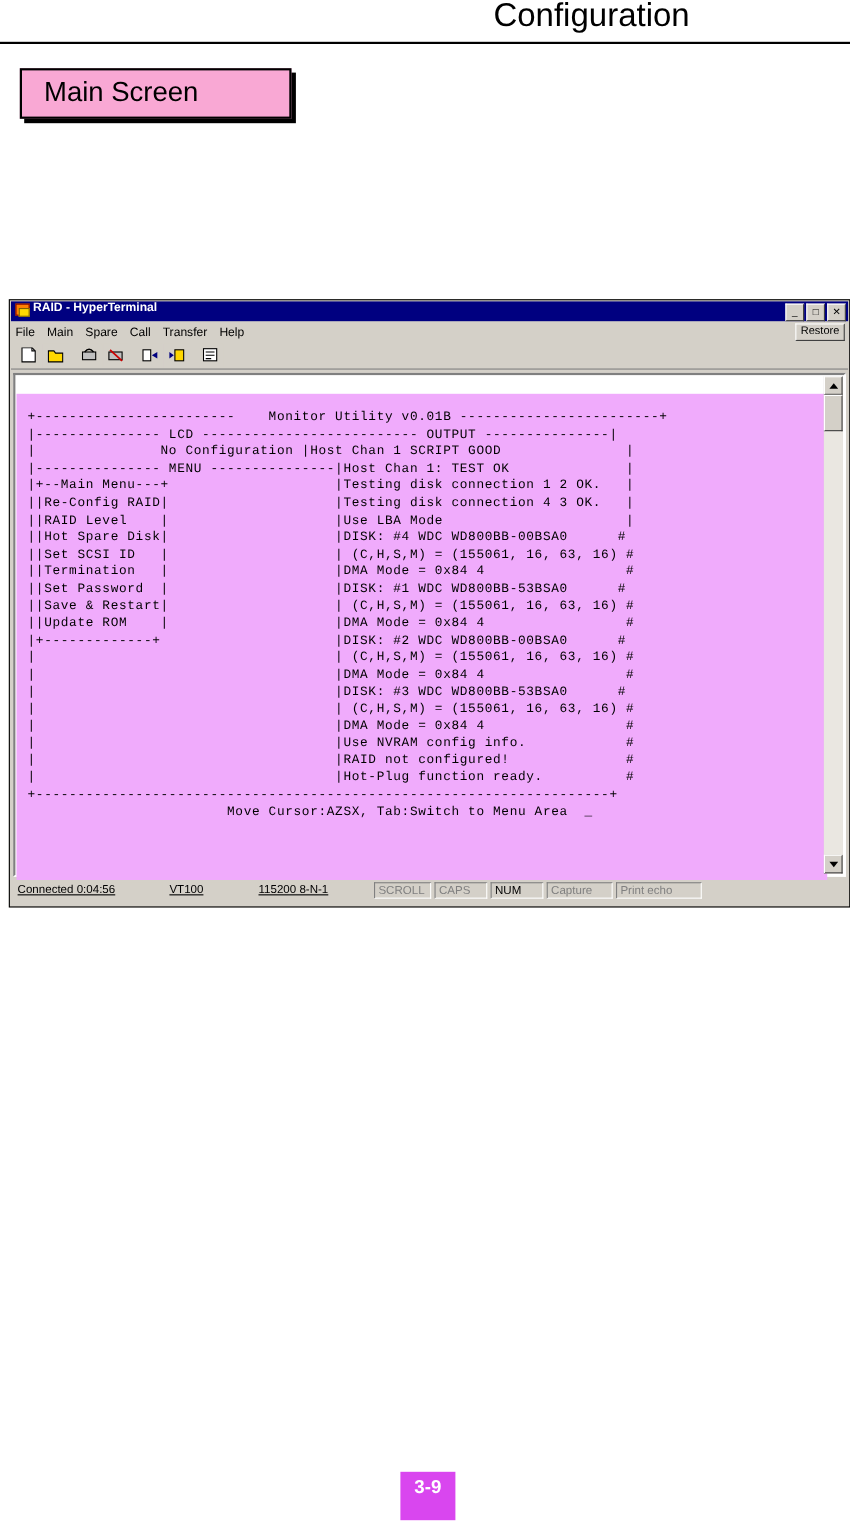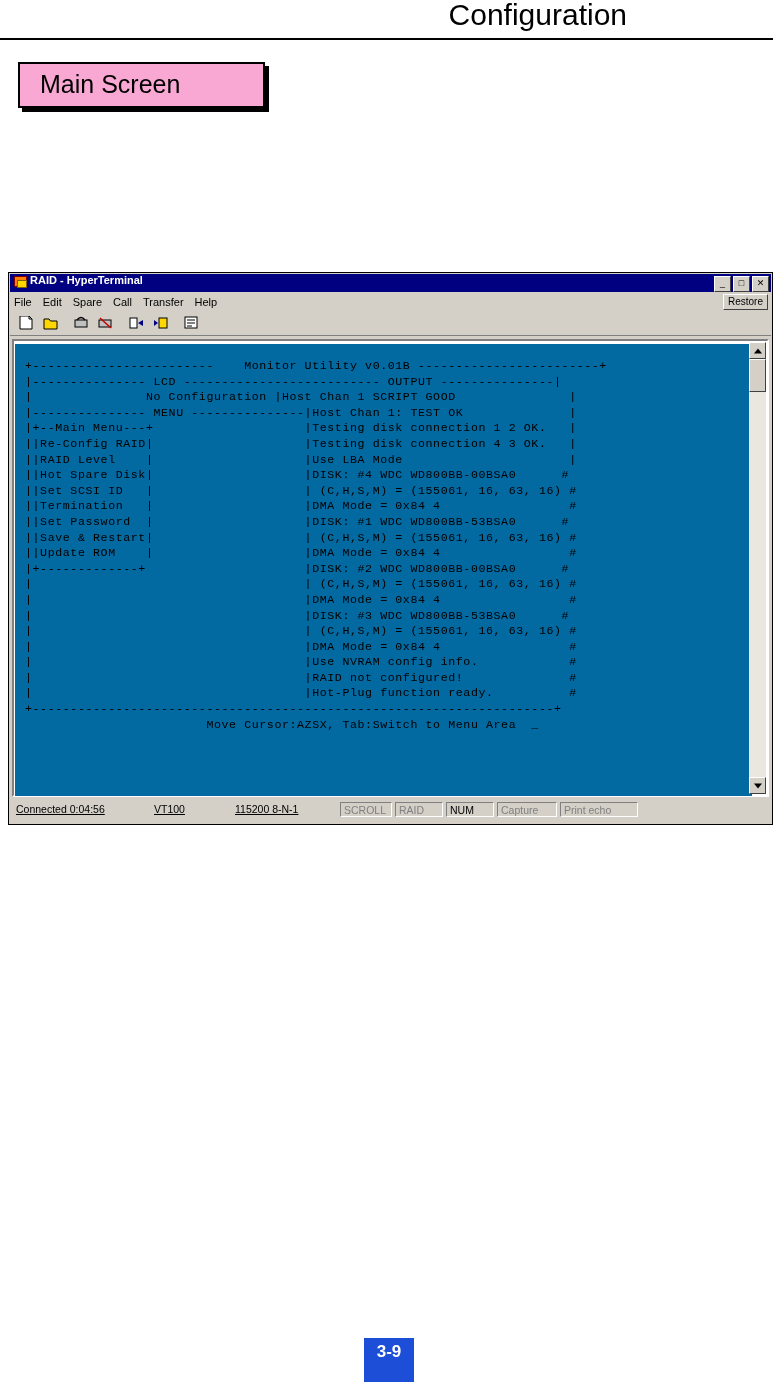--- a/index.html
+++ b/index.html
@@ -29,39 +29,39 @@
   .menu-bar{position:absolute;left:1px;top:20px;width:761px;height:17px;background:#d4d0c8;display:flex;align-items:center;padding-left:4px;box-sizing:border-box;}
   .menu-item{font-size:11px;color:#000;margin-right:11px;font-family:"Liberation Sans",sans-serif;}
   .restore-btn{position:absolute;right:3px;top:1px;height:14px;padding:0 4px;font-size:10px;line-height:14px;background:#d4d0c8;border:1px solid #fff;border-right-color:#404040;border-bottom-color:#404040;color:#000;}
 
   .tool-bar{position:absolute;left:1px;top:38px;width:761px;height:25px;background:#d4d0c8;display:flex;align-items:center;padding-left:5px;box-sizing:border-box;border-bottom:1px solid #808080;}
   .tool-btn{width:21px;height:20px;margin-right:1px;background:#d4d0c8;border:1px solid #d4d0c8;position:relative;}
   .tool-gap{width:7px;}
   .ti{position:absolute;left:3px;top:3px;width:15px;height:14px;}
 
   .term-body{position:absolute;left:3px;top:66px;width:757px;height:458px;background:#fff;border:2px solid #808080;border-right-color:#fff;border-bottom-color:#fff;box-sizing:border-box;}
-  .term-inner{position:absolute;left:1px;top:3px;width:737px;height:452px;background:#0369a1;overflow:hidden;}
+  .term-inner{position:absolute;left:1px;top:17px;width:737px;height:452px;background:#f0abfc;overflow:hidden;}
   pre.term-text{margin:0;position:absolute;left:10px;top:14px;font-family:"Liberation Mono",monospace;font-size:11.6px;line-height:15.6px;color:#000;white-space:pre;letter-spacing:0.6px;}
 
   .scroll-col{position:absolute;right:1px;top:1px;width:17px;height:452px;background:#d4d0c8;}
   .sc-btn{position:absolute;left:0;width:17px;height:17px;background:#d4d0c8;border:1px solid #fff;border-right-color:#404040;border-bottom-color:#404040;box-sizing:border-box;}
   .sc-up{top:0;} .sc-dn{bottom:0;}
   .sc-arrow{position:absolute;left:50%;top:50%;transform:translate(-50%,-50%);width:0;height:0;border-left:4px solid transparent;border-right:4px solid transparent;}
   .sc-up .sc-arrow{border-bottom:5px solid #000;}
   .sc-dn .sc-arrow{border-top:5px solid #000;}
   .sc-track{position:absolute;left:0;top:17px;width:17px;bottom:17px;background:#eae7e1;}
   .sc-thumb{position:absolute;left:0;top:0;width:17px;height:33px;background:#d4d0c8;border:1px solid #fff;border-right-color:#404040;border-bottom-color:#404040;box-sizing:border-box;}
 
   .status-bar{position:absolute;left:1px;top:527px;width:761px;height:19px;background:#d4d0c8;display:flex;align-items:center;}
   .sb-cell{height:15px;margin-left:3px;font-size:10.5px;line-height:15px;color:#000;border:1px solid #808080;border-right-color:#fff;border-bottom-color:#fff;box-sizing:border-box;padding:0 3px;background:#d4d0c8;}
   .sb-cell.dim{color:#808080;}
   .sb-plain{border:none;text-decoration:underline;}
 
   
-  .page-num-box{position:absolute;left:364px;top:1338px;width:50px;height:44px;background:#1d4ed8;}
+  .page-num-box{position:absolute;left:364px;top:1338px;width:50px;height:44px;background:#d946ef;}
   .page-num{position:absolute;left:0;top:4px;width:50px;text-align:center;color:#fff;font-size:17px;font-weight:bold;}
 </style>
 </head>
 <body>
 
 <div class="page-header">
   <div class="page-header-title">Configuration</div>
 </div>
 <div class="header-rule"></div>
 
@@ -80,21 +80,21 @@
       <span class="title-text">RAID - HyperTerminal</span>
       <span class="title-btns">
         <span class="tb">_</span>
         <span class="tb">□</span>
         <span class="tb">✕</span>
       </span>
     </div>
 
     <div class="menu-bar">
       <span class="menu-item">File</span>
-      <span class="menu-item">Edit</span>
+      <span class="menu-item">Main</span>
       <span class="menu-item">Spare</span>
       <span class="menu-item">Call</span>
       <span class="menu-item">Transfer</span>
       <span class="menu-item">Help</span>
       <span class="restore-btn">Restore</span>
     </div>
 
     <div class="tool-bar">
       <span class="tool-btn">
         <svg class="ti" viewBox="0 0 15 14">
@@ -182,21 +182,21 @@
             <span class="sc-arrow"></span>
           </div>
       </div>
     </div>
 
     <div class="status-bar">
       <span class="sb-cell sb-plain" style="width:135px;">Connected 0:04:56</span>
       <span class="sb-cell sb-plain" style="width:78px;">VT100</span>
       <span class="sb-cell sb-plain" style="width:105px;">115200 8-N-1</span>
       <span class="sb-cell dim" style="width:52px;">SCROLL</span>
-      <span class="sb-cell dim" style="width:48px;">RAID</span>
+      <span class="sb-cell dim" style="width:48px;">CAPS</span>
       <span class="sb-cell" style="width:48px;">NUM</span>
       <span class="sb-cell dim" style="width:60px;">Capture</span>
       <span class="sb-cell dim" style="width:78px;">Print echo</span>
     </div>
 
   </div>
 </div>
 
 <div class="page-num-box">
   <div class="page-num">3-9</div>

